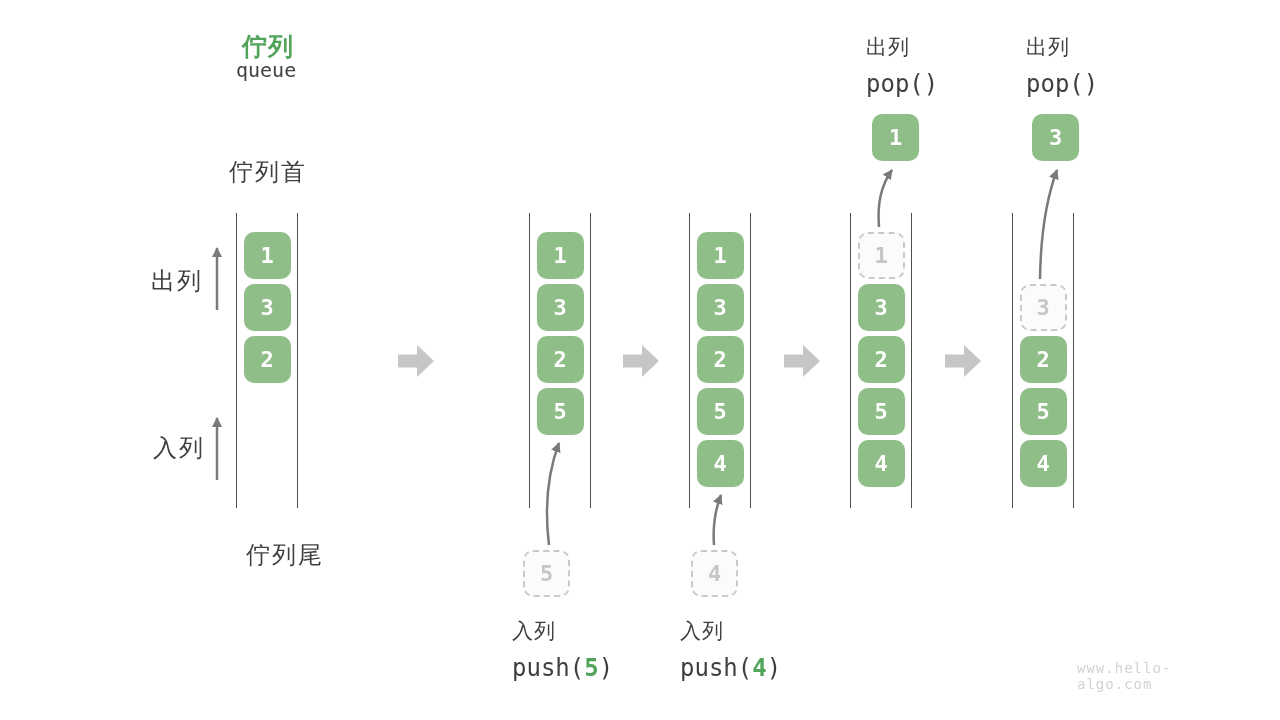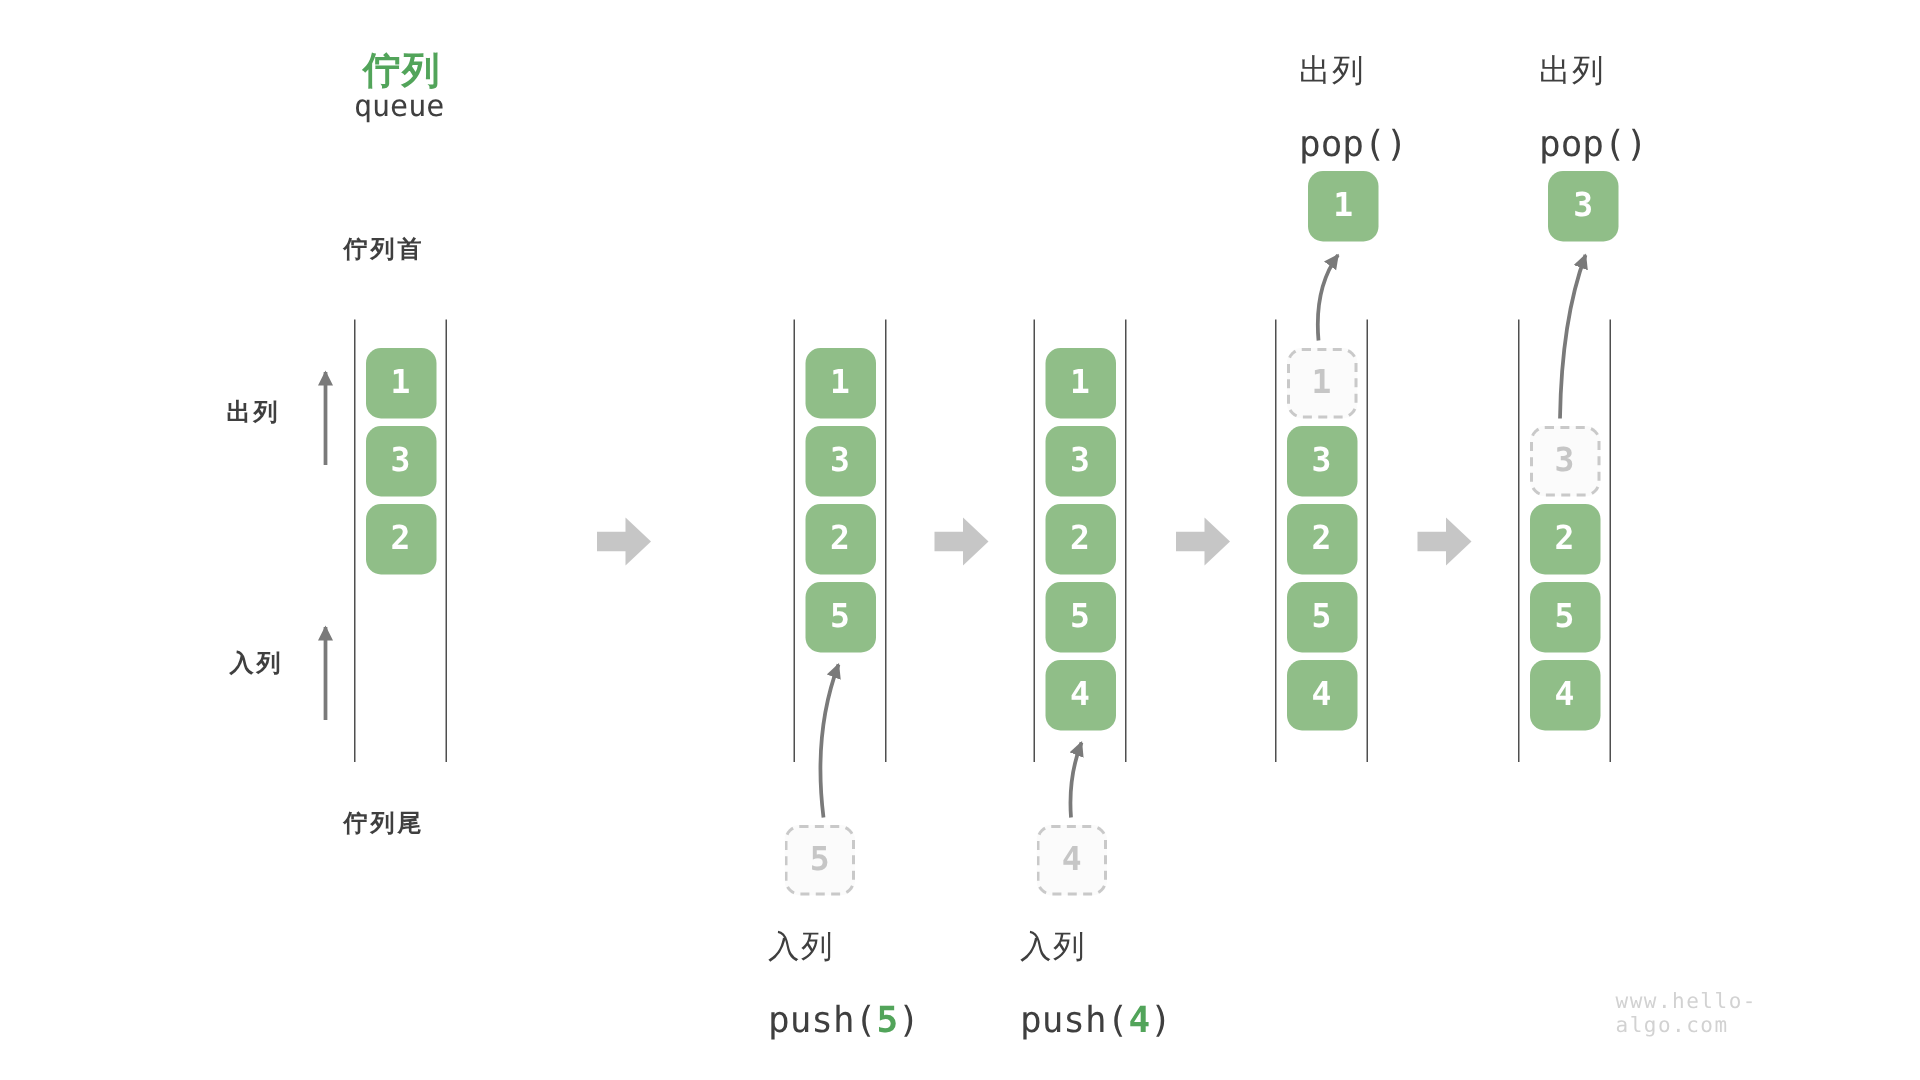--- a/index.html
+++ b/index.html
@@ -4,33 +4,33 @@
 <style>
   html,body{margin:0;padding:0;background:#fff;}
   #canvas{
     position:relative;width:1232px;height:720px;background:#ffffff;
     font-family:"Liberation Sans",sans-serif;overflow:hidden;
   }
   .abs{position:absolute;}
   .mono{font-family:"DejaVu Sans Mono",monospace;}
   #title-zh{left:242px;top:30px;font-size:25px;font-weight:bold;color:var(--accent);letter-spacing:1px;}
   #title-en{left:236px;top:58px;font-size:20px;color:var(--text);}
-  .side-label{font-size:16px;font-weight:bold;color:var(--text);letter-spacing:2px;}
+  .side-label{font-size:24px;font-weight:normal;color:var(--text);letter-spacing:2px;}
   #label-front{left:229px;top:156px;}
-  #label-rear{left:229px;top:539px;}
+  #label-rear{left:246px;top:539px;}
   #label-dequeue{left:151px;top:265px;}
   #label-enqueue{left:153px;top:432px;}
   .op-zh{font-size:21px;color:var(--text);letter-spacing:1px;}
   .op-code{font-size:24px;color:var(--text);font-family:"DejaVu Sans Mono",monospace;}
   .code-arg{color:var(--accent);font-weight:bold;}
   #pop-group-1{left:866px;top:33px;}
   #pop-group-2{left:1026px;top:33px;}
   #push-group-1{left:512px;top:617px;}
   #push-group-2{left:680px;top:617px;}
-  .op-group .op-code{margin-top:21px;}
+  .op-group .op-code{margin-top:9px;}
   #watermark{left:1077px;top:660px;font-size:14px;color:var(--wm);letter-spacing:1px;}
   .qline{position:absolute;width:1.5px;background:var(--line);}
   .qbox{
     position:absolute;width:47px;height:47px;border-radius:10px;
     background:var(--boxg);color:#fff;font-size:22px;font-weight:bold;
     display:flex;align-items:center;justify-content:center;
     font-family:"DejaVu Sans Mono",monospace;box-sizing:border-box;
   }
   .qbox.dashed{background:#fbfbfb;border:2.5px dashed var(--dashb);color:var(--dasht);}
   #arrow-layer{position:absolute;left:0;top:0;pointer-events:none;}

